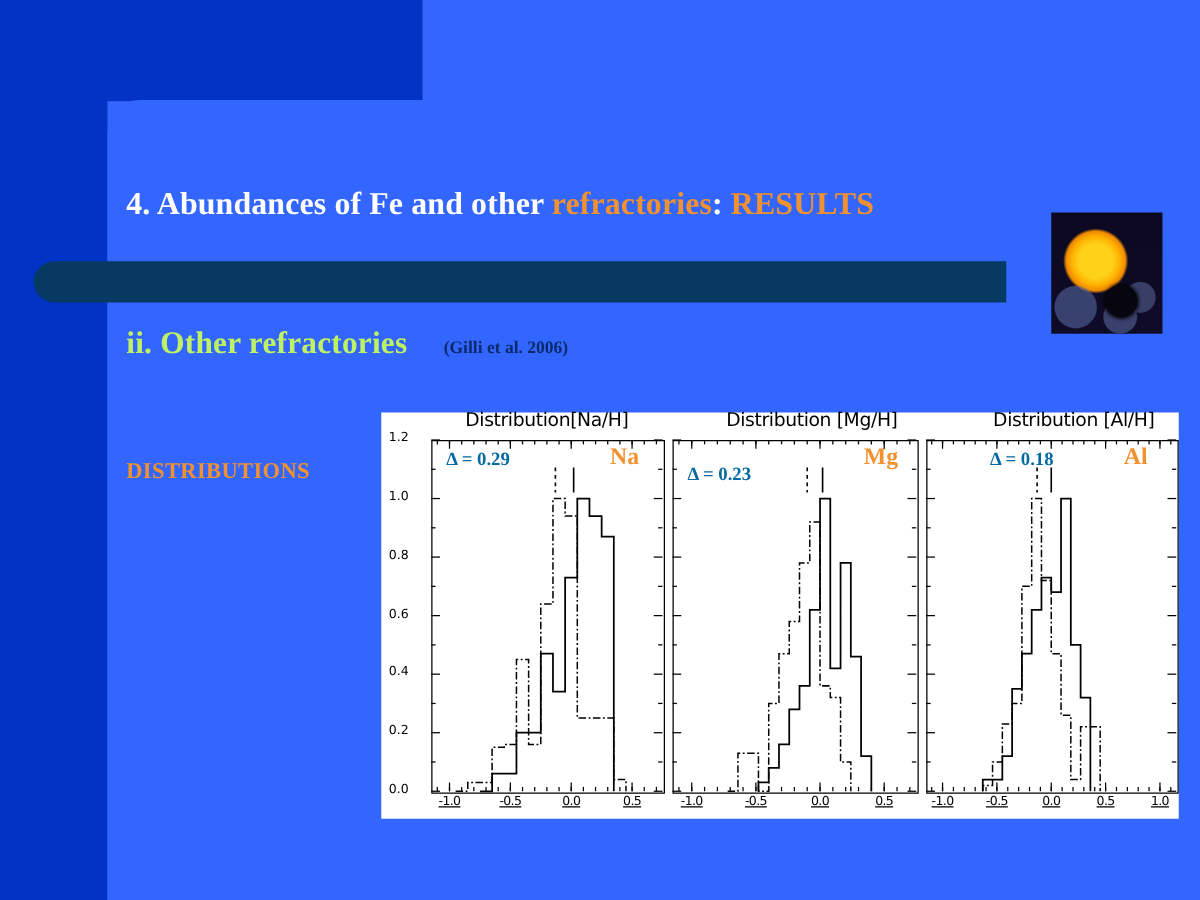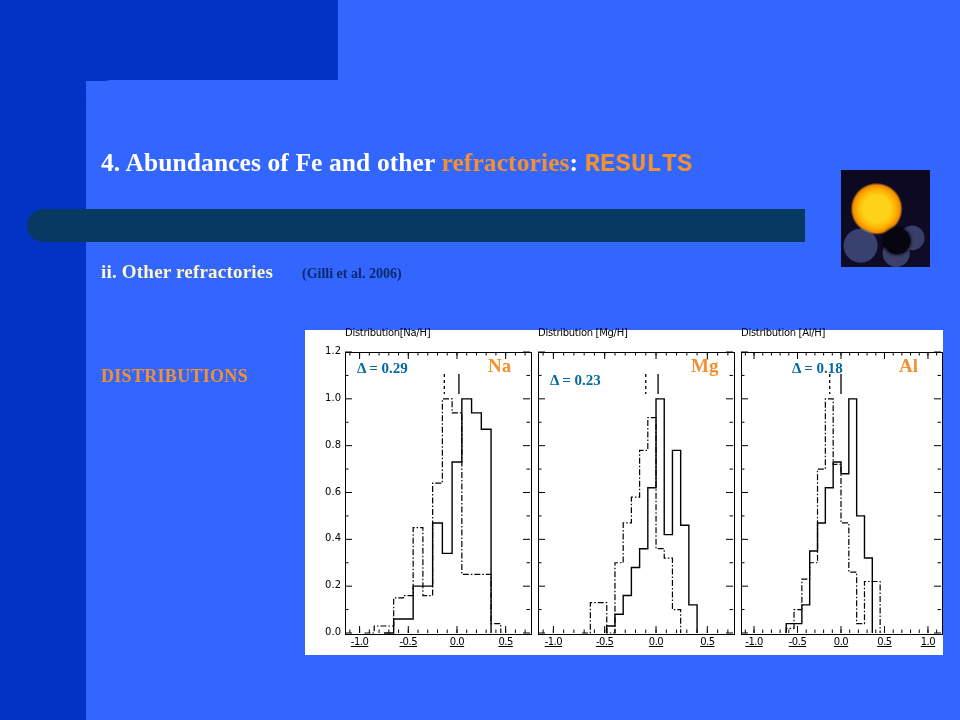--- a/index.html
+++ b/index.html
@@ -27,21 +27,21 @@
   
   .slide-title{
     position:absolute;left:101px;top:148px;
     font-size:25.5px;font-weight:bold;color:#ffffff;
     letter-spacing:.1px;white-space:nowrap;
   }
 
   
   .subtitle-row{position:absolute;left:101px;top:261px;white-space:nowrap;}
   .subtitle{
-    font-size:19px;font-weight:bold;color:#fef9c3;letter-spacing:.2px;
+    font-size:25px;font-weight:bold;color:#bef264;letter-spacing:.2px;
     display:inline-block;vertical-align:baseline;
   }
   .citation{
     font-size:14px;font-weight:bold;color:#0a2a6b;
     display:inline-block;vertical-align:baseline;margin-left:29px;
   }
 
   
   .distributions-label{
     position:absolute;left:101px;top:366px;
@@ -67,54 +67,54 @@
 
   
   .chart-card{
     position:absolute;left:305px;top:330px;width:638px;height:325px;
     background:#ffffff;
   }
   .panels{position:absolute;left:0;top:0;width:638px;height:325px;}
   .panel{position:absolute;top:0;height:325px;}
   .panel-title{
     position:absolute;top:-3px;left:0;width:100%;
-    font-family:"DejaVu Sans",sans-serif;
-    font-size:10px;color:#000;letter-spacing:-.3px;white-space:nowrap;
+    text-align:center;font-family:"DejaVu Sans",sans-serif;
+    font-size:15px;color:#000;letter-spacing:-.3px;white-space:nowrap;
   }
   .plot-frame{position:absolute;border:1.3px solid #000;background:#fff;}
   .delta-label{
     position:absolute;font-family:"Liberation Serif",serif;font-weight:bold;
     font-size:15px;color:#0369a1;white-space:nowrap;
   }
   .elem-label{
     position:absolute;font-family:"Liberation Serif",serif;font-weight:bold;
     font-size:19px;color:#f2912f;white-space:nowrap;
   }
   .ytick-label{
     position:absolute;font-family:"DejaVu Sans",sans-serif;font-size:10px;color:#000;
-    text-align:right;white-space:nowrap;
+    text-align:left;white-space:nowrap;
   }
   .xtick-label{
     position:absolute;font-family:"DejaVu Sans",sans-serif;font-size:10px;color:#000;
     text-align:center;white-space:nowrap;letter-spacing:-.5px;text-decoration:underline;
   }
   .hist-svg{position:absolute;left:0;top:0;overflow:visible;}
 </style>
 </head>
 <body>
 
 <div id="slide">
 
   <div class="bg-base"></div>
   <div class="bg-dark-strip"></div>
   <div class="bg-dark-block"></div>
   <div class="bg-light-panel"></div>
   <div class="navy-bar"></div>
 
-  <div class="slide-title" id="slide-title"><span style="color: rgb(255, 255, 255);">4. Abundances of Fe and other </span><span style="color: rgb(242, 145, 47);">refractories</span><span style="color: rgb(255, 255, 255);">: </span><span style="color: rgb(242, 145, 47); font-family: Liberation Mono, monospace;">RESULTS</span></div>
+  <div class="slide-title" id="slide-title"><span style="color: rgb(255, 255, 255);">4. Abundances of Fe and other </span><span style="color: rgb(242, 145, 47);">refractories</span><span style="color: rgb(255, 255, 255);">: </span><span style="color: rgb(242, 145, 47);">RESULTS</span></div>
 
   <div class="subtitle-row">
     <span class="subtitle">ii. Other refractories</span><span class="citation">(Gilli et al. 2006)</span>
   </div>
 
   <div class="distributions-label">DISTRIBUTIONS</div>
 
   <div class="sun-thumb">
     <div class="planet"></div>
   </div>

